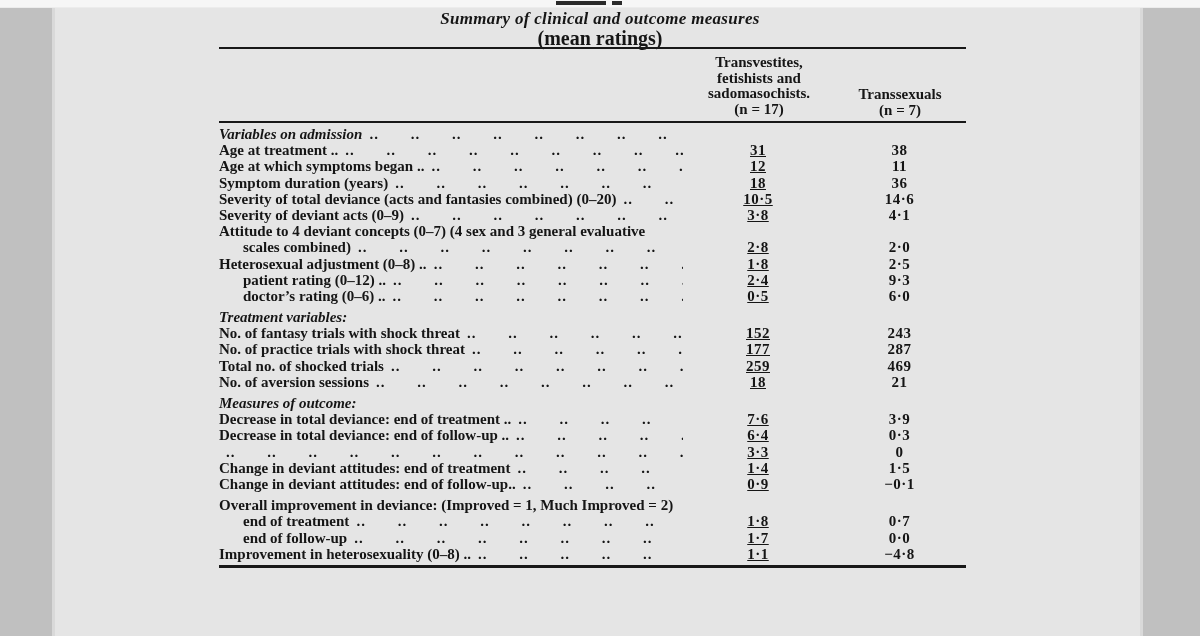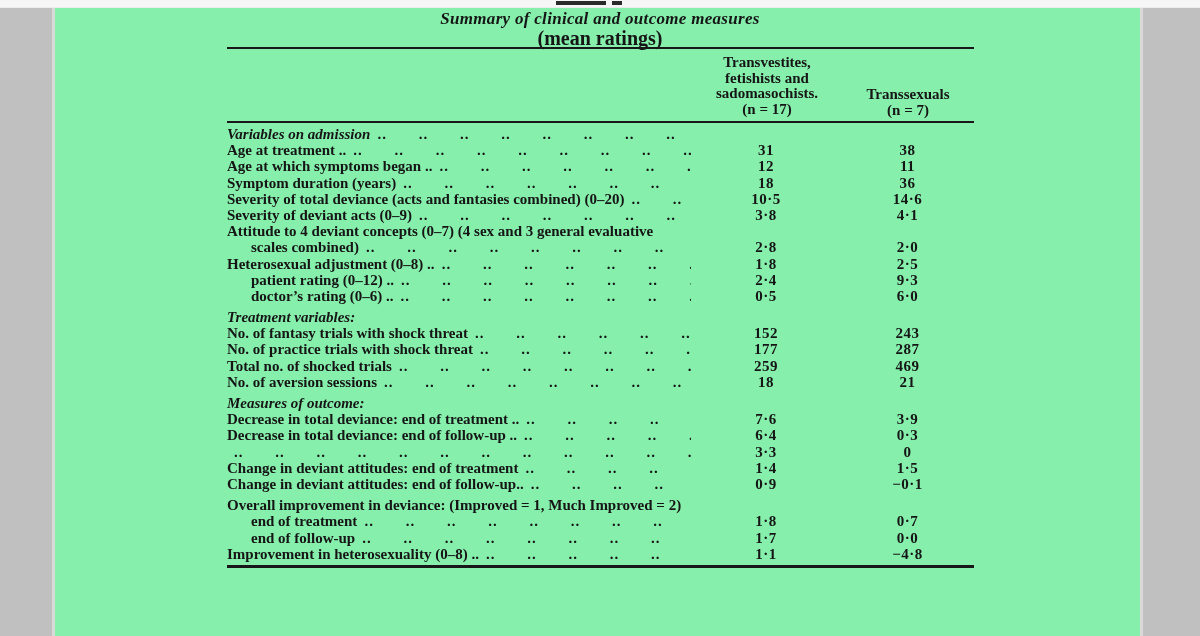--- a/index.html
+++ b/index.html
@@ -1,54 +1,54 @@
 <!DOCTYPE html>
 <html><head>
 <meta charset="utf-8">
 <style>
   html,body{margin:0;padding:0;}
   .screen{
-    position:relative;width:1200px;height:636px;background:#86efac;
+    position:relative;width:1200px;height:636px;background:#e5e5e5;
     font-family:"Liberation Serif","DejaVu Serif",serif;color:#151515;
     overflow:hidden;
   }
   .band{position:absolute;top:0;bottom:0;background:#c0c0c0;}
   .band.left{left:0;width:52px;border-right:3px solid #d9d9d9;}
   .band.right{right:0;width:57px;border-left:3px solid #d9d9d9;}
   .top-strip{position:absolute;left:0;top:0;width:1200px;height:7px;background:#f6f6f6;border-bottom:1px solid #ececec;z-index:3;}
   .remnant{position:absolute;top:1px;left:556px;z-index:4;}
   .remnant i{display:inline-block;background:#2a2a2a;height:4px;vertical-align:top;}
   .remnant .m1{width:50px;}
   .remnant .m2{width:10px;margin-left:6px;}
   .title{
     position:absolute;left:0;top:9px;width:1200px;text-align:center;
     font-style:italic;font-weight:bold;font-size:17px;letter-spacing:.3px;
   }
   .subtitle{
     position:absolute;left:0;top:27px;width:1200px;text-align:center;
     font-weight:bold;font-size:20px;
   }
-  .table{position:absolute;left:227px;top:47px;width:747px;}
+  .table{position:absolute;left:219px;top:47px;width:747px;}
   .rule{background:#181818;}
   .rule.top{height:2px;}
   .rule.mid{height:2px;}
   .rule.bottom{height:3px;margin-top:3px;}
   .thead{position:relative;height:72px;font-weight:bold;font-size:15px;line-height:15.5px;}
   .colh{position:absolute;text-align:center;transform:translateX(-50%);white-space:nowrap;}
   .col1h{left:540px;top:6px;}
   .col2h{left:681px;bottom:3px;}
   .tbody{padding-top:3px;font-size:15px;font-weight:bold;}
   .row{display:flex;align-items:baseline;height:16.2px;line-height:16.2px;white-space:nowrap;}
   .row.sec-gap{margin-top:5px;}
   .lbl{flex:none;}
   .row.indent .lbl{padding-left:24px;}
   .it{font-style:italic;}
   .leader{flex:1 1 auto;overflow:hidden;white-space:nowrap;word-spacing:27px;padding-left:7px;letter-spacing:1px;}
   .v{flex:none;text-align:center;letter-spacing:.5px;}
-  .v1{width:150px;}
+  .v1{width:150px;text-decoration:underline;}
   .v2{width:133px;}
 </style>
 </head>
 <body>
 
 <div class="screen">
   <div class="band left"></div>
   <div class="band right"></div>
   <div class="top-strip"></div>
 

